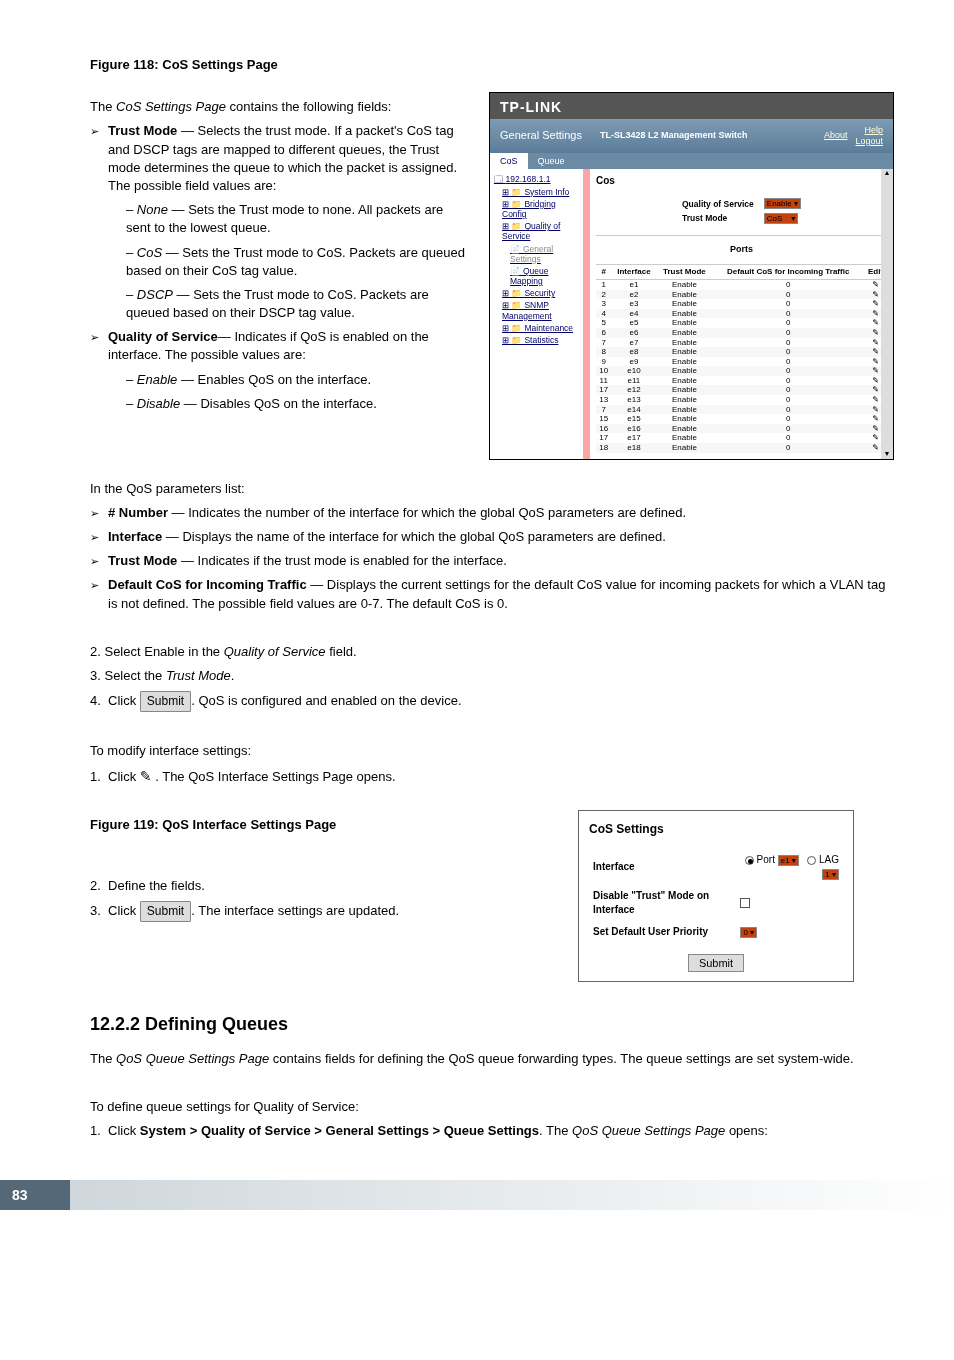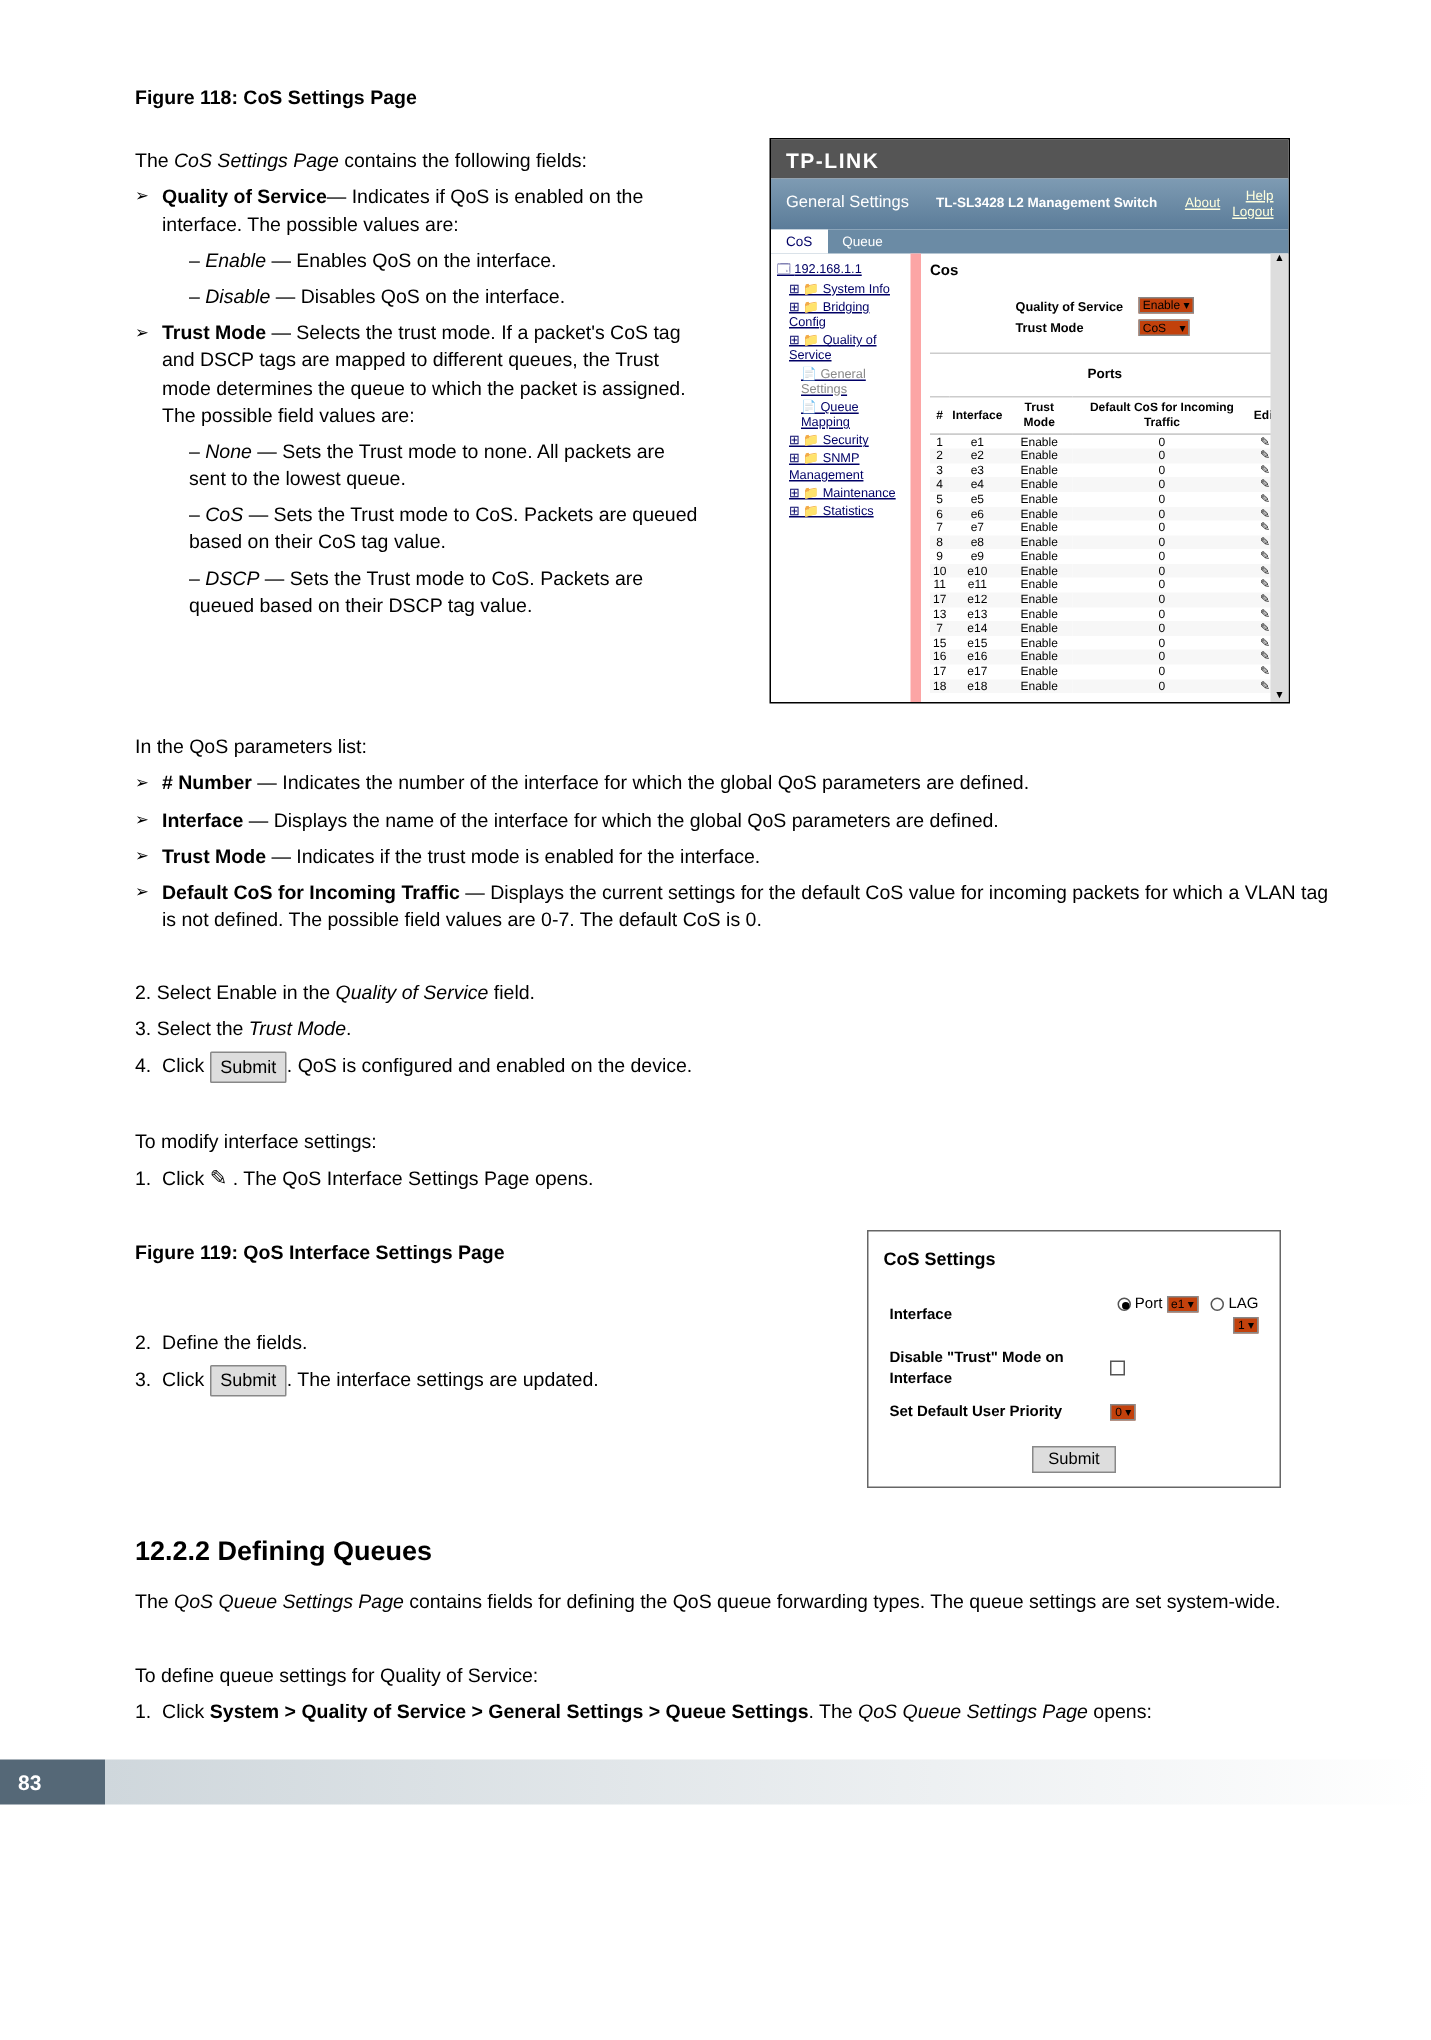--- a/index.html
+++ b/index.html
@@ -32,26 +32,25 @@
     padding: 1px 6px;
     font-size: 12px;
     border-radius: 1px;
     vertical-align: middle;
   }
   .pencil::before { content: "✎"; font-size: 14px; }
   h3.section { font-size: 18px; font-weight: bold; margin: 30px 0 12px 0; }
   
   .app-window {
     border: 1px solid #000;
-    width: 347px;
+    width: 405px;
     background: #fff;
     font-size: 9px;
     color: #000;
     line-height: 1.2;
-    margin-left: 24px;
   }
   .app-top { background: #555; padding: 6px 10px 3px 10px; }
   .app-logo { color: #fff; font-size: 14px; font-weight: bold; letter-spacing: 1px; }
   .app-header {
     background: linear-gradient(#7e9bb3, #5b7c99);
     color: #fff;
     display: flex;
     align-items: center;
     padding: 6px 10px;
   }
@@ -112,21 +111,21 @@
   .settings-panel table { width: 100%; font-size: 10px; }
   .settings-panel td { padding: 3px 2px; }
   .settings-panel .btnrow { text-align: center; margin-top: 12px; }
   .settings-panel .btn {
     border: 1px solid #888; background: #ddd; padding: 2px 10px; font-size: 11px;
   }
   .radio-dot { display: inline-block; width: 9px; height: 9px; border: 1px solid #555; border-radius: 50%; vertical-align: middle; position: relative; }
   .radio-dot.checked::after { content: ""; width: 5px; height: 5px; background: #000; border-radius: 50%; position: absolute; top: 2px; left: 2px; }
   .checkbox-sq { display: inline-block; width: 10px; height: 10px; border: 1px solid #555; vertical-align: middle; }
   .page-footer {
-    margin-top: 23px;
+    margin-top: 40px;
     background: linear-gradient(to right, #556877 0%, #556877 70px, #cfd7dc 70px, #fff 100%);
     color: #fff;
     font-size: 14px;
     font-weight: bold;
     padding: 6px 12px;
     width: 100%;
     height: 30px;
     margin-left: -90px;
     width: calc(100% + 150px);
   }
@@ -138,28 +137,28 @@
 
 
 <p class="fig-title">Figure 118: CoS Settings Page</p>
 
 <div class="row-split">
   <div class="left-col">
     <p>
       <span>The </span><span class="italic">CoS Settings Page</span><span> contains the following fields:</span>
     </p>
     <ul class="bullet-list" id="fig118-bullets">
-        <li><span class="bold">Quality of Service</span><span>— Indicates if QoS is enabled on the interface. The possible values are:</span><ul class="sub-list">
-            <li>– <span class="italic">Enable</span><span> — Enables QoS on the interface.</span></li>
-            <li>– <span class="italic">Disable</span><span> — Disables QoS on the interface.</span></li>
-          </ul></li>
         <li><span class="bold">Trust Mode</span><span> — Selects the trust mode. If a packet's CoS tag and DSCP tags are mapped to different queues, the Trust mode determines the queue to which the packet is assigned. The possible field values are:</span><ul class="sub-list">
             <li>– <span class="italic">None</span><span> — Sets the Trust mode to none. All packets are sent to the lowest queue.</span></li>
             <li>– <span class="italic">CoS</span><span> — Sets the Trust mode to CoS. Packets are queued based on their CoS tag value.</span></li>
             <li>– <span class="italic">DSCP</span><span> — Sets the Trust mode to CoS. Packets are queued based on their DSCP tag value.</span></li>
+          </ul></li>
+        <li><span class="bold">Quality of Service</span><span>— Indicates if QoS is enabled on the interface. The possible values are:</span><ul class="sub-list">
+            <li>– <span class="italic">Enable</span><span> — Enables QoS on the interface.</span></li>
+            <li>– <span class="italic">Disable</span><span> — Disables QoS on the interface.</span></li>
           </ul></li>
       </ul>
   </div>
 
   <div class="right-col">
     <div class="app-window">
       <div class="app-top"><span class="app-logo">TP-LINK</span></div>
       <div class="app-header">
         <div class="gs">General Settings</div>
         <div class="model">TL-SL3428 L2 Management Switch</div>

